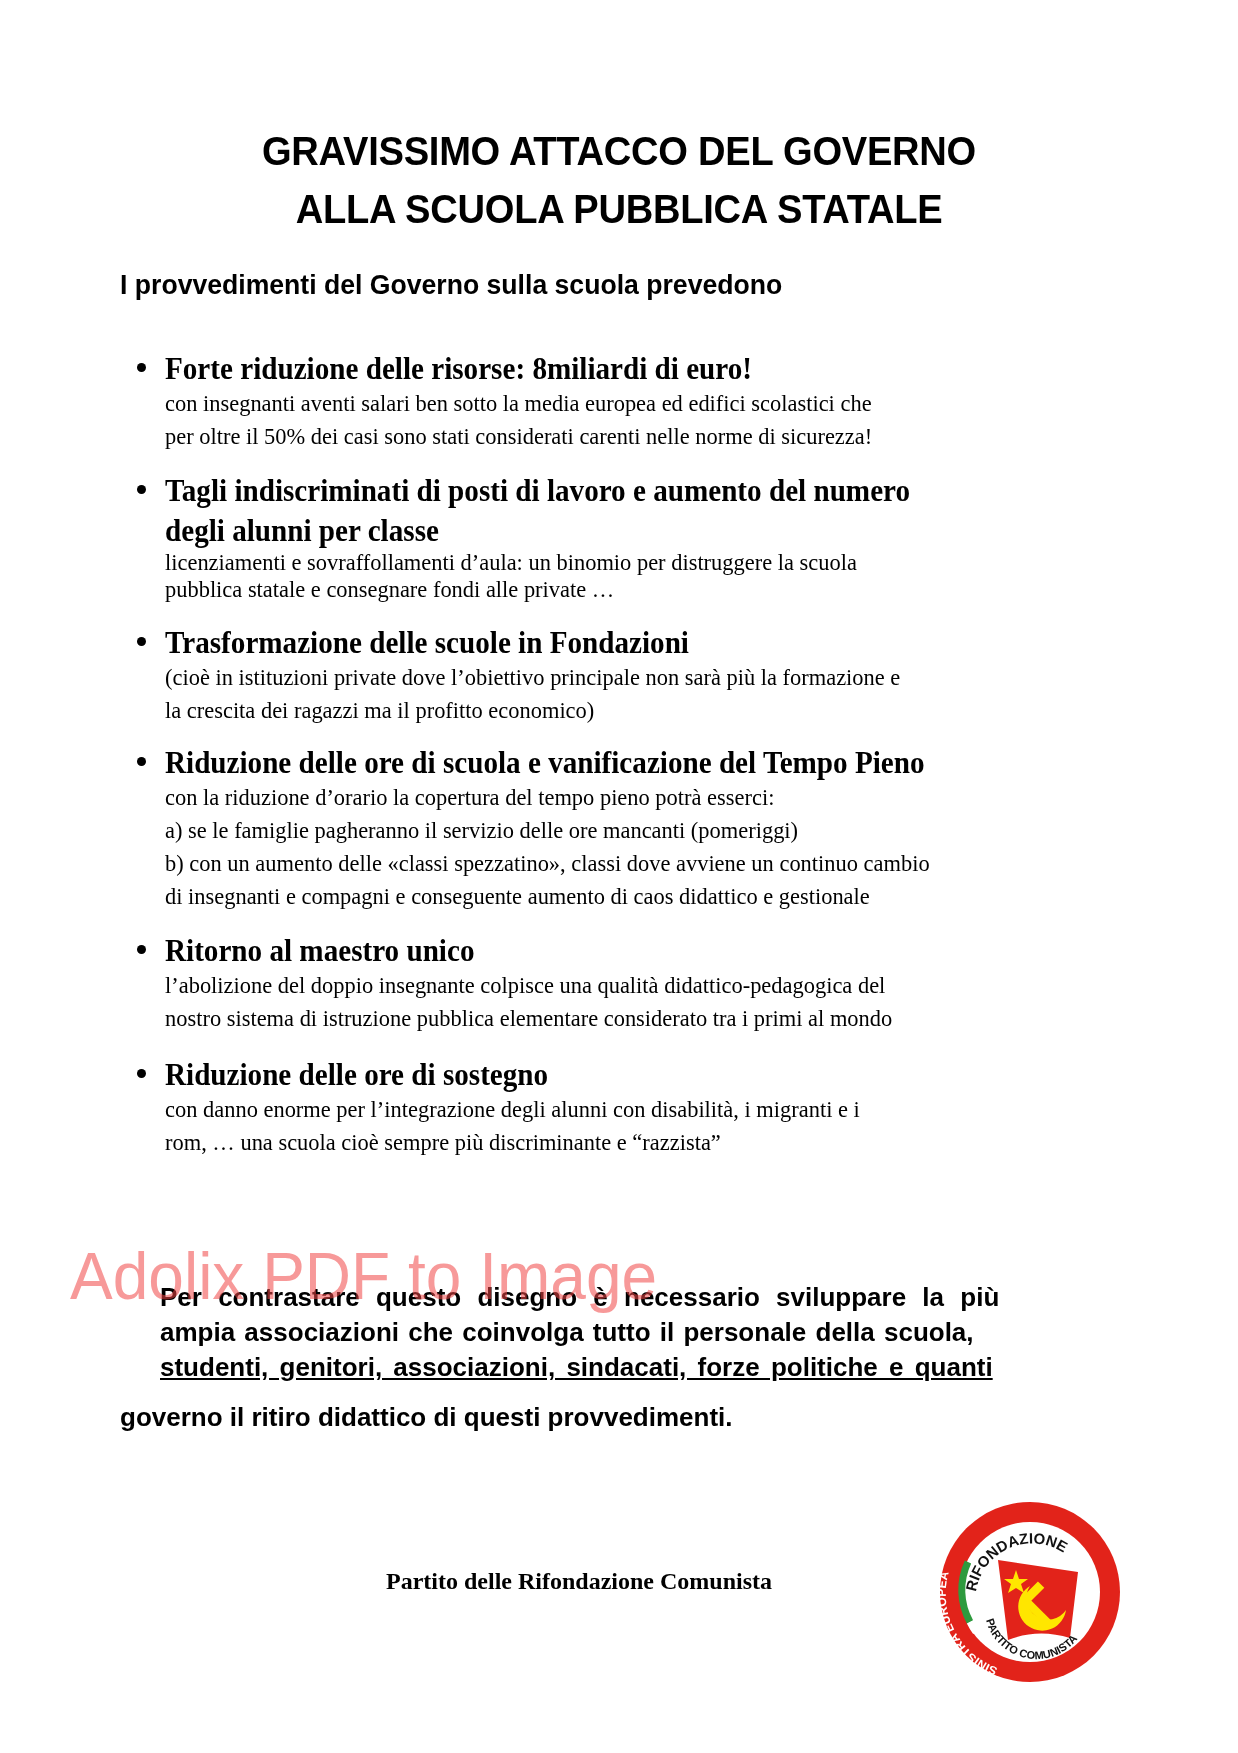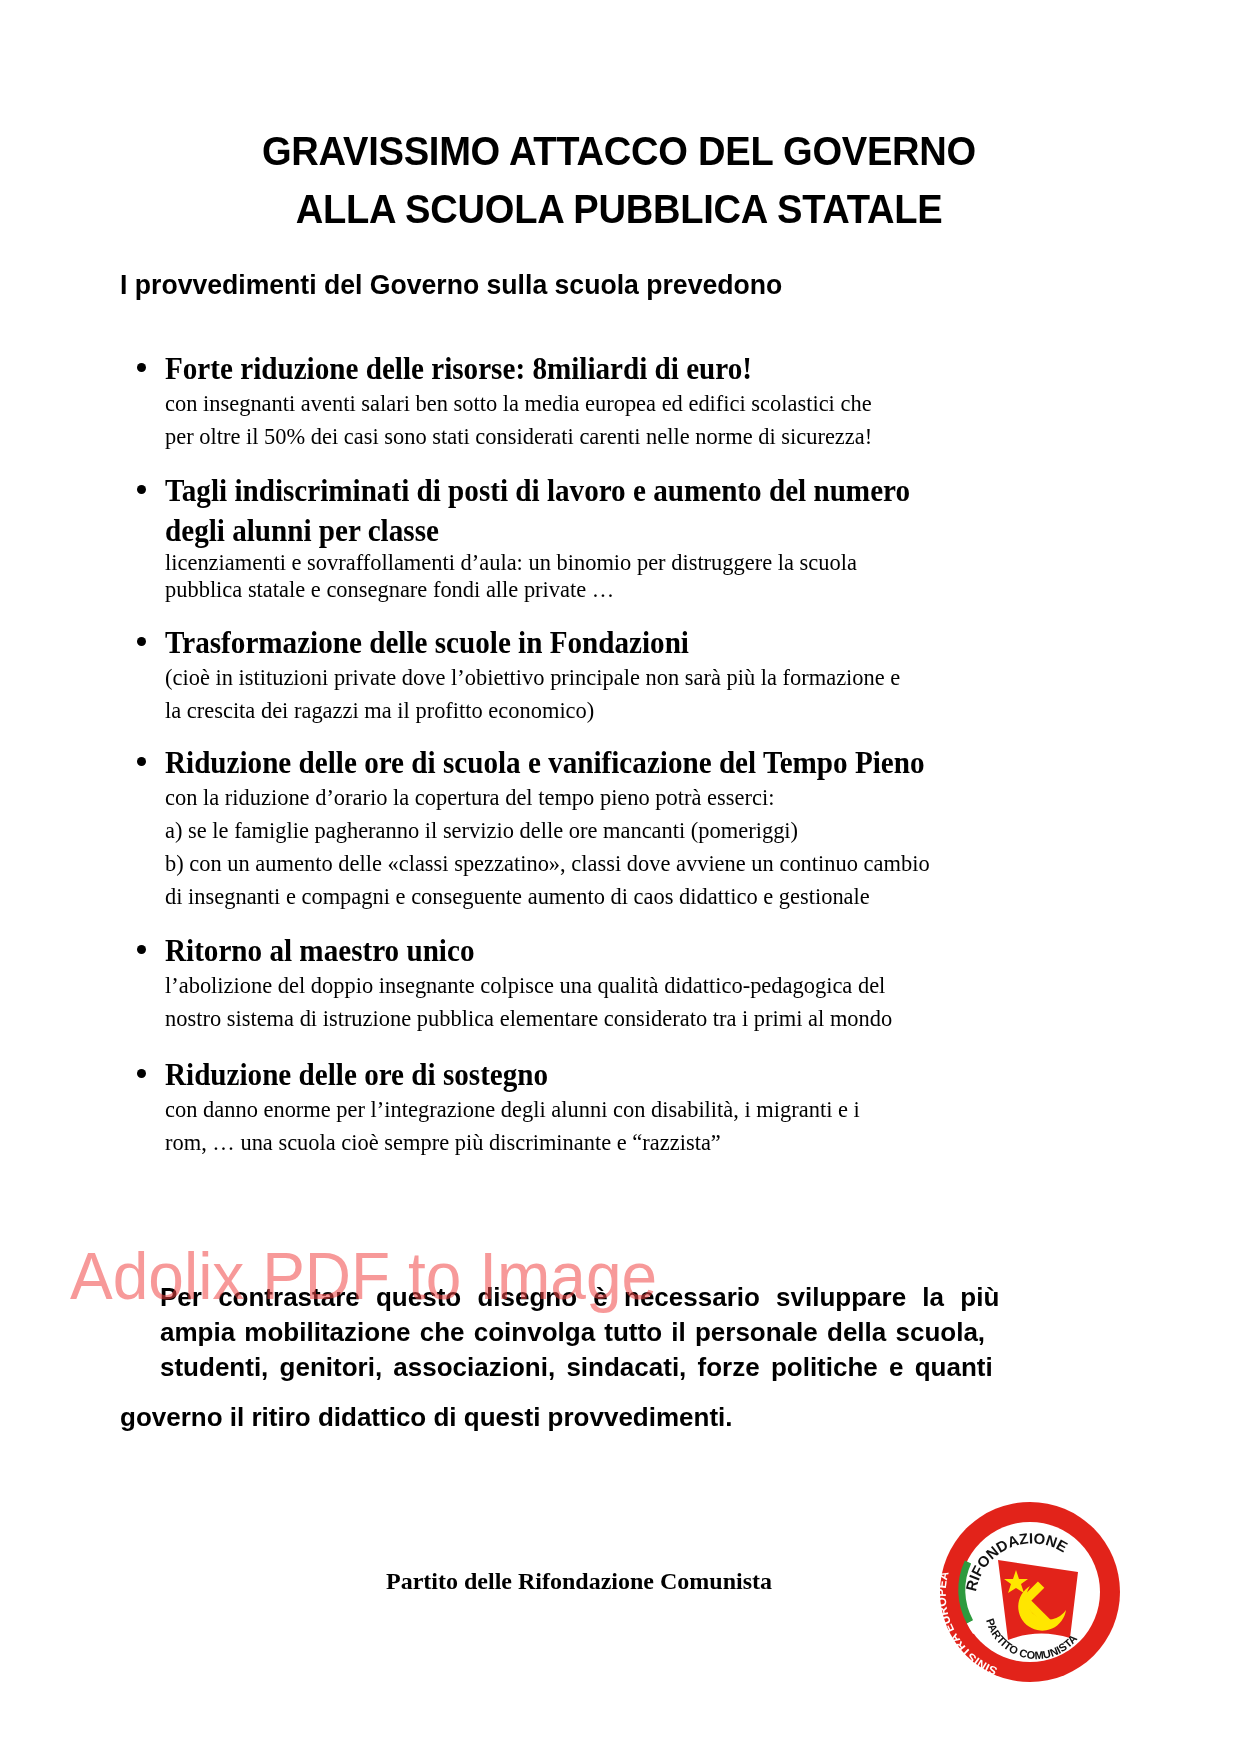--- a/index.html
+++ b/index.html
@@ -136,22 +136,22 @@
       <div class="bullet-head" style="top:0px;">Riduzione delle ore di sostegno</div>
       <div class="bullet-body" style="top:38px;">
         <span class="ln">con danno enorme per l’integrazione degli alunni con disabilità, i migranti e i</span>
         <span class="ln">rom, … una scuola cioè sempre più discriminante e “razzista”</span>
       </div>
     </div>
   </div>
 
   <div class="closing" style="top:1280px;margin-left:40px;">
     <span class="ln justify-line"><span style="white-space:pre; word-spacing:9px;">Per contrastare questo disegno è necessario sviluppare la più</span></span>
-    <span class="ln" style="word-spacing:2px;">ampia mobilitazione che coinvolga tutto il personale della scuola,</span>
-    <span class="ln" style="word-spacing:4px;">studenti, genitori, associazioni, sindacati, forze politiche e quanti</span>
+    <span class="ln" style="word-spacing:2px;">ampia associazioni che coinvolga tutto il personale della scuola,</span>
+    <span class="ln" style="word-spacing:4px;text-decoration:underline;">studenti, genitori, associazioni, sindacati, forze politiche e quanti</span>
   </div>
 
   <div class="closing" style="top:1400px;">
     <span class="ln">governo il ritiro didattico di questi provvedimenti.</span>
   </div>
 
   <div class="signature">Partito delle Rifondazione Comunista</div>
 
   <div class="logo">
     <svg width="184" height="184" viewBox="0 0 184 184">

